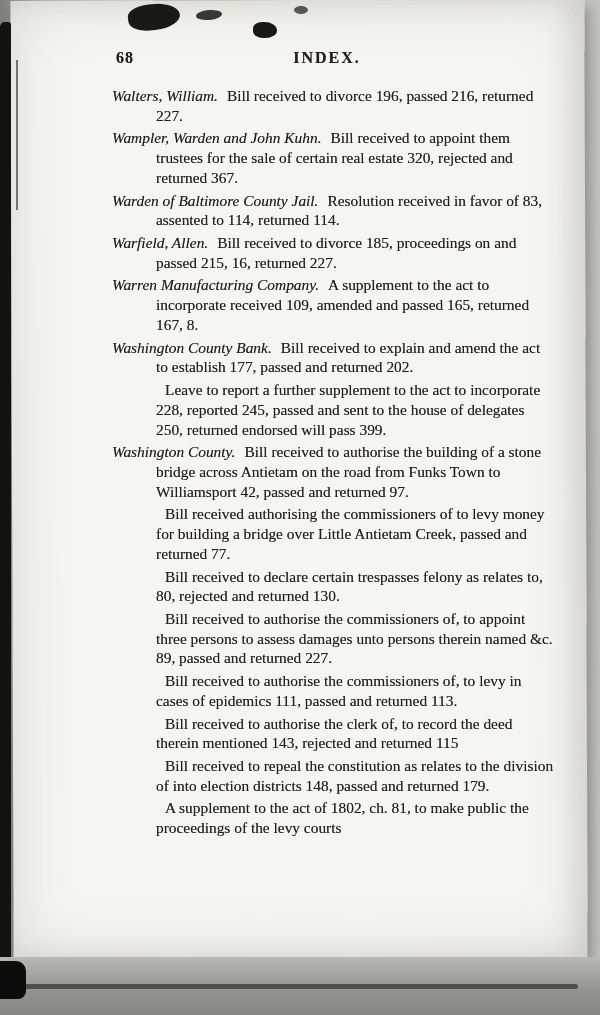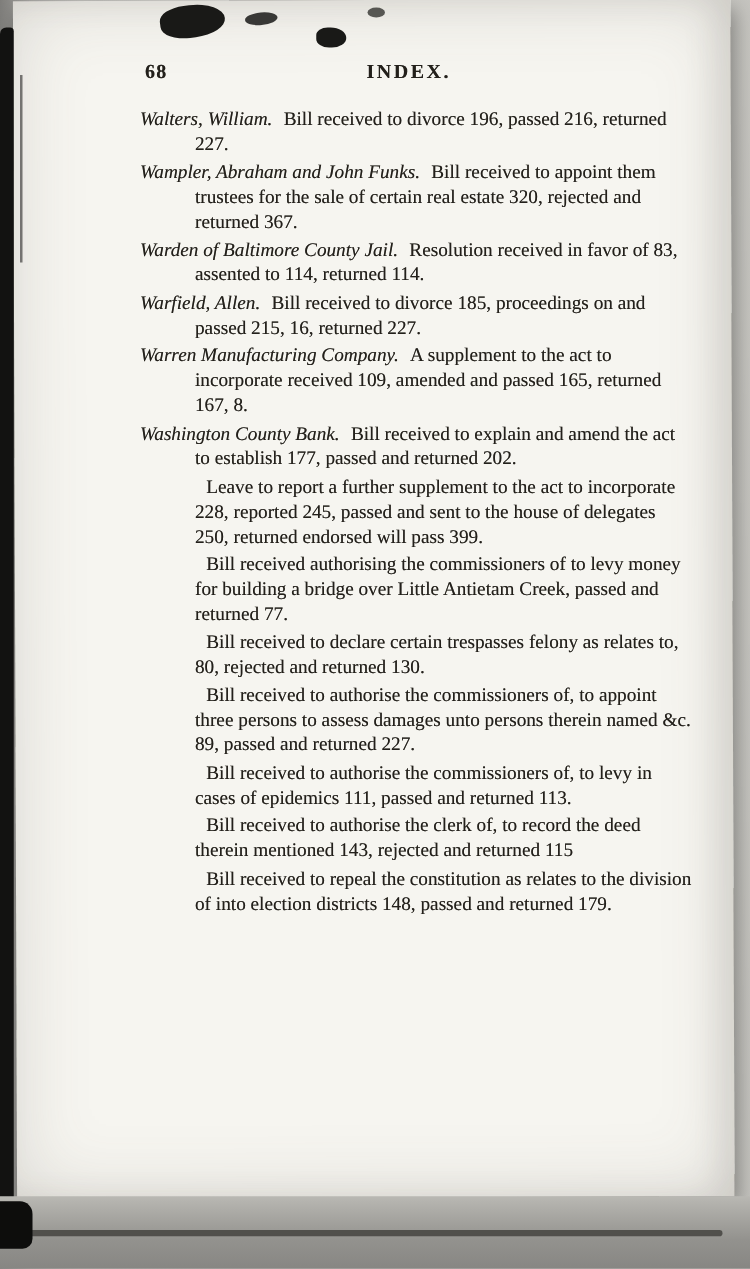--- a/index.html
+++ b/index.html
@@ -139,46 +139,50 @@
     <div class="page-header">
       <span class="page-number">68</span>
       <span class="index-title">INDEX.</span>
     </div>
 
     <p class="entry">
       <span class="term">Walters, William.</span><span class="etext">Bill received to divorce 196, passed 216, returned 227.</span>
     </p>
 
     <p class="entry">
-      <span class="term">Wampler, Abraham and John Funks.</span><span class="etext">Bill received to appoint them trustees for the sale of certain real estate 320, rejected and returned 367.</span>
+      <span class="term">Wampler, Warden and John Kuhn.</span><span class="etext">Bill received to appoint them trustees for the sale of certain real estate 320, rejected and returned 367.</span>
     </p>
 
     <p class="entry">
       <span class="term">Warden of Baltimore County Jail.</span><span class="etext">Resolution received in favor of 83, assented to 114, returned 114.</span>
     </p>
 
     <p class="entry">
       <span class="term">Warfield, Allen.</span><span class="etext">Bill received to divorce 185, proceedings on and passed 215, 16, returned 227.</span>
     </p>
 
     <p class="entry">
       <span class="term">Warren Manufacturing Company.</span><span class="etext">A supplement to the act to incorporate received 109, amended and passed 165, returned 167, 8.</span>
     </p>
 
     <p class="entry">
       <span class="term">Washington County Bank.</span><span class="etext">Bill received to explain and amend the act to establish 177, passed and returned 202.</span>
     </p>
     <p class="sub">Leave to report a further supplement to the act to incorporate 228, reported 245, passed and sent to the house of delegates 250, returned endorsed will pass 399.</p>
 
+    <p class="entry">
+      <span class="term">Washington County.</span><span class="etext">Bill received to authorise the building of a stone bridge across Antietam on the road from Funks Town to Williamsport 42, passed and returned 97.</span>
+    </p>
     <p class="sub">Bill received authorising the commissioners of to levy money for building a bridge over Little Antietam Creek, passed and returned 77.</p>
     <p class="sub">Bill received to declare certain trespasses felony as relates to, 80, rejected and returned 130.</p>
     <p class="sub">Bill received to authorise the commissioners of, to appoint three persons to assess damages unto persons therein named &amp;c. 89, passed and returned 227.</p>
     <p class="sub">Bill received to authorise the commissioners of, to levy in cases of epidemics 111, passed and returned 113.</p>
     <p class="sub">Bill received to authorise the clerk of, to record the deed therein mentioned 143, rejected and returned 115</p>
     <p class="sub">Bill received to repeal the constitution as relates to the division of into election districts 148, passed and returned 179.</p>
+    <p class="sub">A supplement to the act of 1802, ch. 81, to make public the proceedings of the levy courts</p>
 
   </div>
 
   <div class="bottom-band"></div>
   <div class="bottom-streak"></div>
   <div class="bottom-corner-blot"></div>
 
 </div>
 
 </body></html>

